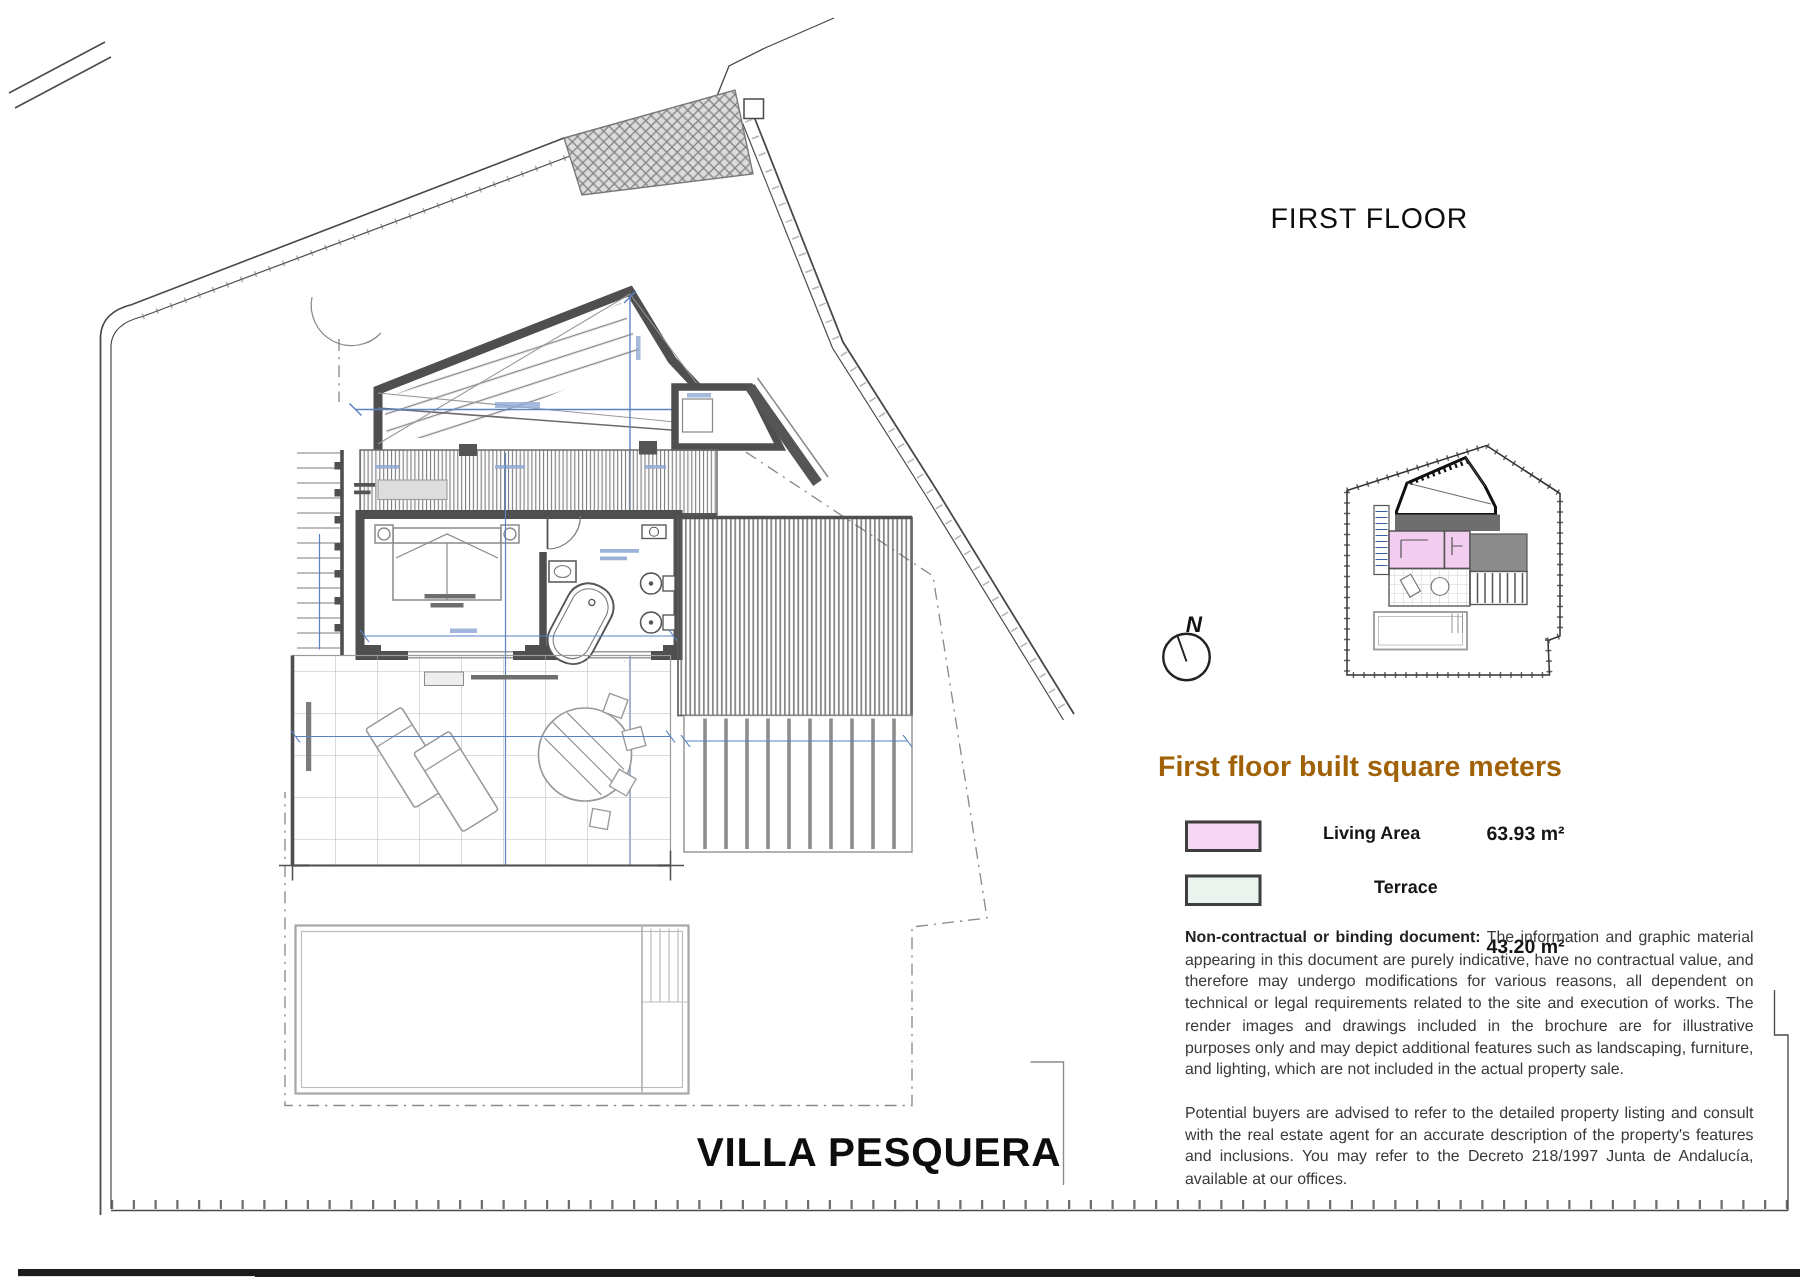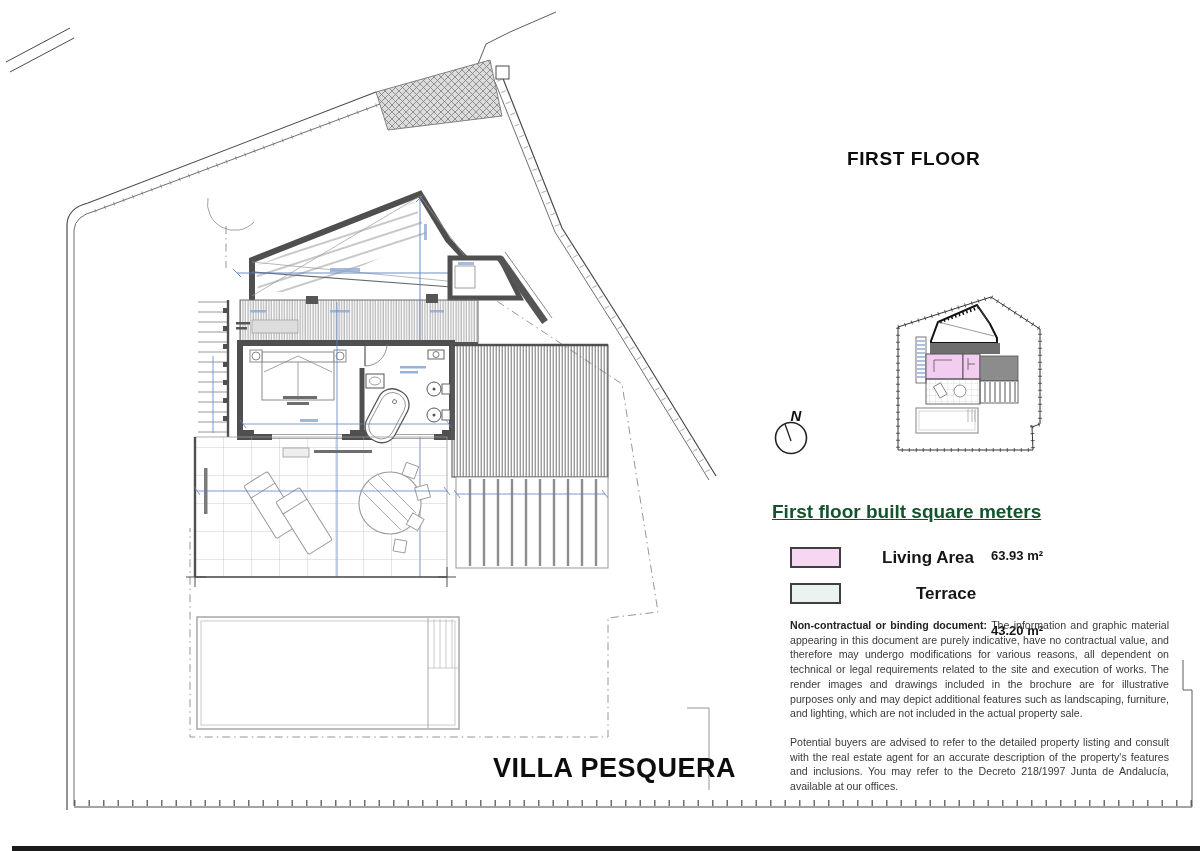--- a/index.html
+++ b/index.html
@@ -3,41 +3,41 @@
 <meta charset="utf-8">
 <style>
   html,body{margin:0;padding:0;background:#ffffff;}
   .page{
     position:relative;width:1200px;height:851px;background:#ffffff;overflow:hidden;
     font-family:"Liberation Sans","DejaVu Sans",sans-serif;color:#111;
   }
   .abs{position:absolute;}
   #plan-svg{position:absolute;left:0;top:0;}
   .main-title{
-    left:847px;top:136px;font-size:19px;font-weight:700;letter-spacing:0.6px;color:#0d0d0d;margin-top:12px;
+    left:847px;top:136px;font-size:19px;font-weight:400;letter-spacing:0.6px;color:#0d0d0d;
   }
   .legend-title{
-    left:772px;top:501px;font-size:19px;font-weight:600;color:#14532d;text-decoration:underline;
+    left:772px;top:501px;font-size:19px;font-weight:600;color:#a16207;
   }
   .swatch{
     width:51px;height:21px;border:2px solid #3f3f3f;box-sizing:border-box;
   }
   .swatch.living{left:790px;top:547px;background:#f6d7f3;}
   .swatch.terrace{left:790px;top:583px;background:#eaf3ee;}
-  .legend-label{font-size:17px;font-weight:700;color:#151515;}
+  .legend-label{font-size:12px;font-weight:700;color:#151515;}
   .legend-value{font-size:13px;font-weight:700;color:#151515;}
   .ll1{left:882px;top:548px;} .lv1{left:991px;top:548px;}
   .ll2{left:916px;top:584px;} .lv2{left:991px;top:584px;margin-top:39px;}
   .disclaimer{
     left:790px;top:618px;width:379px;font-size:10.6px;line-height:14.7px;
     color:#3a3a3a;text-align:justify;
   }
   .disclaimer p{margin:0 0 14px 0;}
   .disclaimer .lead{font-weight:700;color:#222;}
-  .villa-block{left:436px;top:753px;width:300px;text-align:right;}
+  .villa-block{left:436px;top:753px;width:300px;text-align:center;}
   .villa-title{font-size:27px;font-weight:700;letter-spacing:0.5px;color:#0d0d0d;}
   .villa-sub{font-size:17px;margin-top:5px;color:#141414;}
   .bottom-bar{left:12px;top:846px;width:1188px;height:5px;background:#1b1b1b;}
 </style>
 </head>
 <body>
 
 <div class="page">
 
   <svg id="plan-svg" width="1200" height="851" viewBox="0 0 1200 851">

